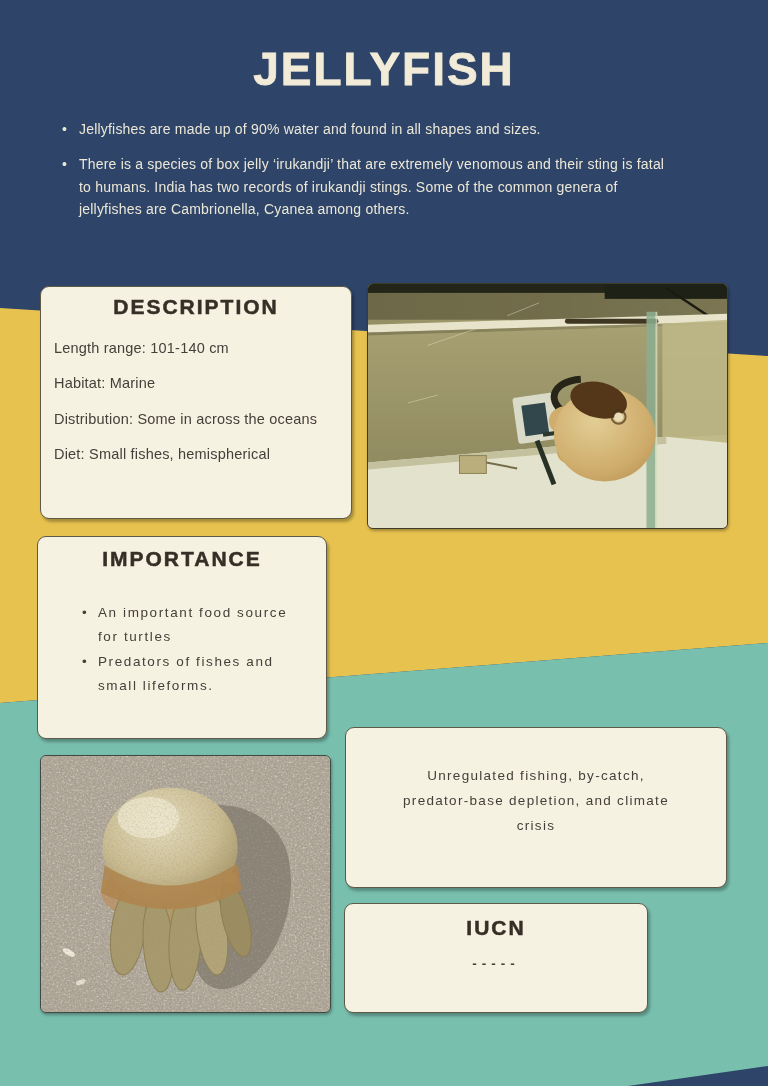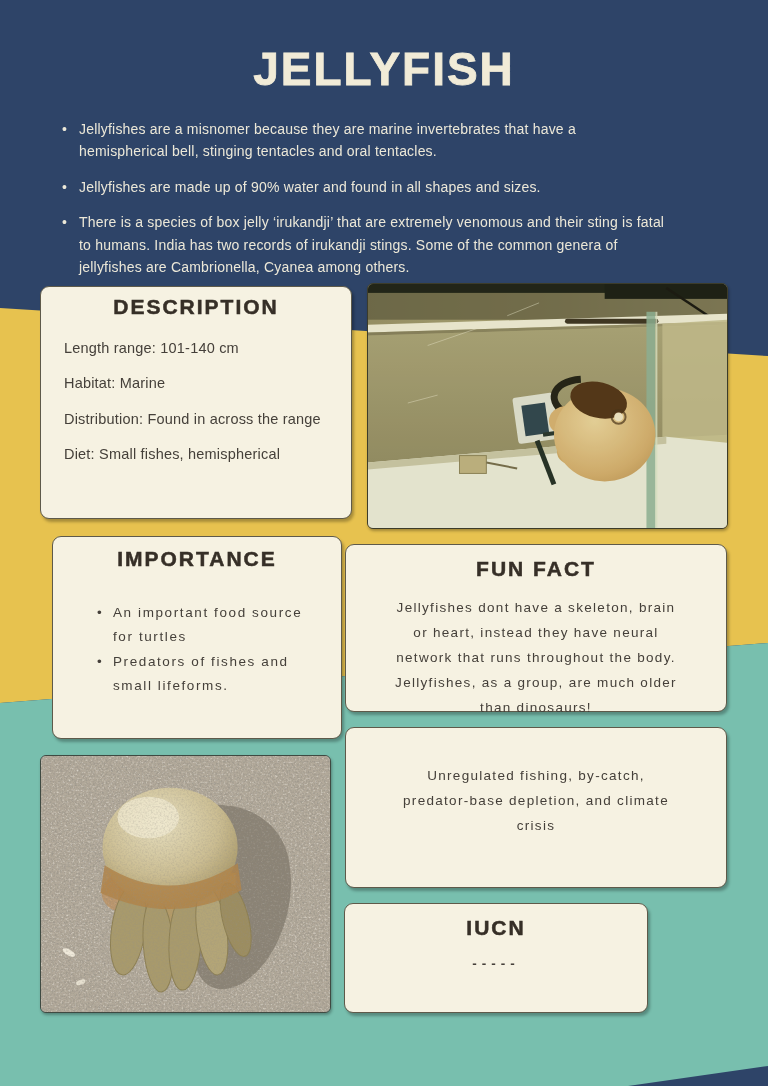--- a/index.html
+++ b/index.html
@@ -40,27 +40,27 @@
     box-sizing:border-box;
   }
   .card h2{
     margin:12px 0 0 0;text-align:center;
     font-size:21px;font-weight:bold;letter-spacing:2px;
     color:var(--heading,#362f27);
     -webkit-text-stroke:.5px var(--heading,#362f27);
   }
   .card-description{left:40px;top:286px;width:312px;height:233px;}
   .card-description h2{margin-top:8px;}
-  .card-description .fields{padding:4px 13px 0 23px;}
+  .card-description .fields{padding:4px 13px 0 13px;}
   .card-description p{
     margin:15px 0 0 0;font-size:14.5px;letter-spacing:.2px;
     color:var(--body-text,#2e2a24);line-height:1.4;
   }
 
-  .card-importance{left:52px;top:536px;width:290px;height:203px;}
+  .card-importance{left:37px;top:536px;width:290px;height:203px;}
   .card-importance h2{margin-top:10px;}
   .imp-list{margin:30px 0 0 0;padding:0 10px 0 44px;list-style:none;}
   .imp-list li{
     position:relative;padding-left:16px;
     font-size:13.5px;letter-spacing:1.6px;line-height:1.8;
     color:var(--body-text,#45403a);white-space:pre-line;
   }
   .imp-list li::before{content:"•";position:absolute;left:0;top:0;}
 
   .card-funfact{left:345px;top:544px;width:382px;height:168px;}
@@ -88,35 +88,33 @@
 
 <div class="poster">
 
   <div class="bg-layer bg-yellow"></div>
   <div class="bg-layer bg-teal"></div>
   <div class="bg-layer bg-navy-wedge"></div>
 
   <header class="header">
     <h1 class="page-title">JELLYFISH</h1>
     <ul class="intro-list">
-      <li>Jellyfishes are a misnomer because they are marine invertebrates that have a
-hemispherical bell, stinging tentacles and oral tentacles.</li>
       <li>Jellyfishes are made up of 90% water and found in all shapes and sizes.</li>
       <li>There is a species of box jelly ‘irukandji’ that are extremely venomous and their sting is fatal
 to humans. India has two records of irukandji stings. Some of the common genera of
 jellyfishes are Cambrionella, Cyanea among others.</li>
     </ul>
   </header>
 
   <section class="card card-description">
     <h2>DESCRIPTION</h2>
     <div class="fields">
       <p>Length range: 101-140 cm</p>
       <p>Habitat: Marine</p>
-      <p>Distribution: Found in across the range</p>
+      <p>Distribution: Some in across the oceans</p>
       <p>Diet: Small fishes, hemispherical</p>
     </div>
   </section>
 
   <figure class="photo photo-aquarium">
     <svg viewBox="0 0 361 246" preserveAspectRatio="none">
       <defs>
         <linearGradient id="aqBg" x1="0" y1="0" x2="1" y2="0">
           <stop offset="0" stop-color="#8f8962"></stop>
           <stop offset="0.55" stop-color="#a6a074"></stop>
@@ -169,28 +167,20 @@
   <section class="card card-importance">
     <h2>IMPORTANCE</h2>
     <ul class="imp-list">
       <li>An important food source
 for turtles</li>
       <li>Predators of fishes and
 small lifeforms.</li>
     </ul>
   </section>
 
-  <section class="card card-funfact">
-    <h2>FUN FACT</h2>
-    <p class="centered-body">Jellyfishes dont have a skeleton, brain
-or heart, instead they have neural
-network that runs throughout the body.
-Jellyfishes, as a group, are much older
-than dinosaurs!</p>
-  </section>
 
   <section class="card card-threats">
     <p class="centered-body">Unregulated fishing, by-catch,
 predator-base depletion, and climate
 crisis</p>
   </section>
 
   <section class="card card-iucn">
     <h2>IUCN</h2>
     <p class="centered-body">-----</p>

